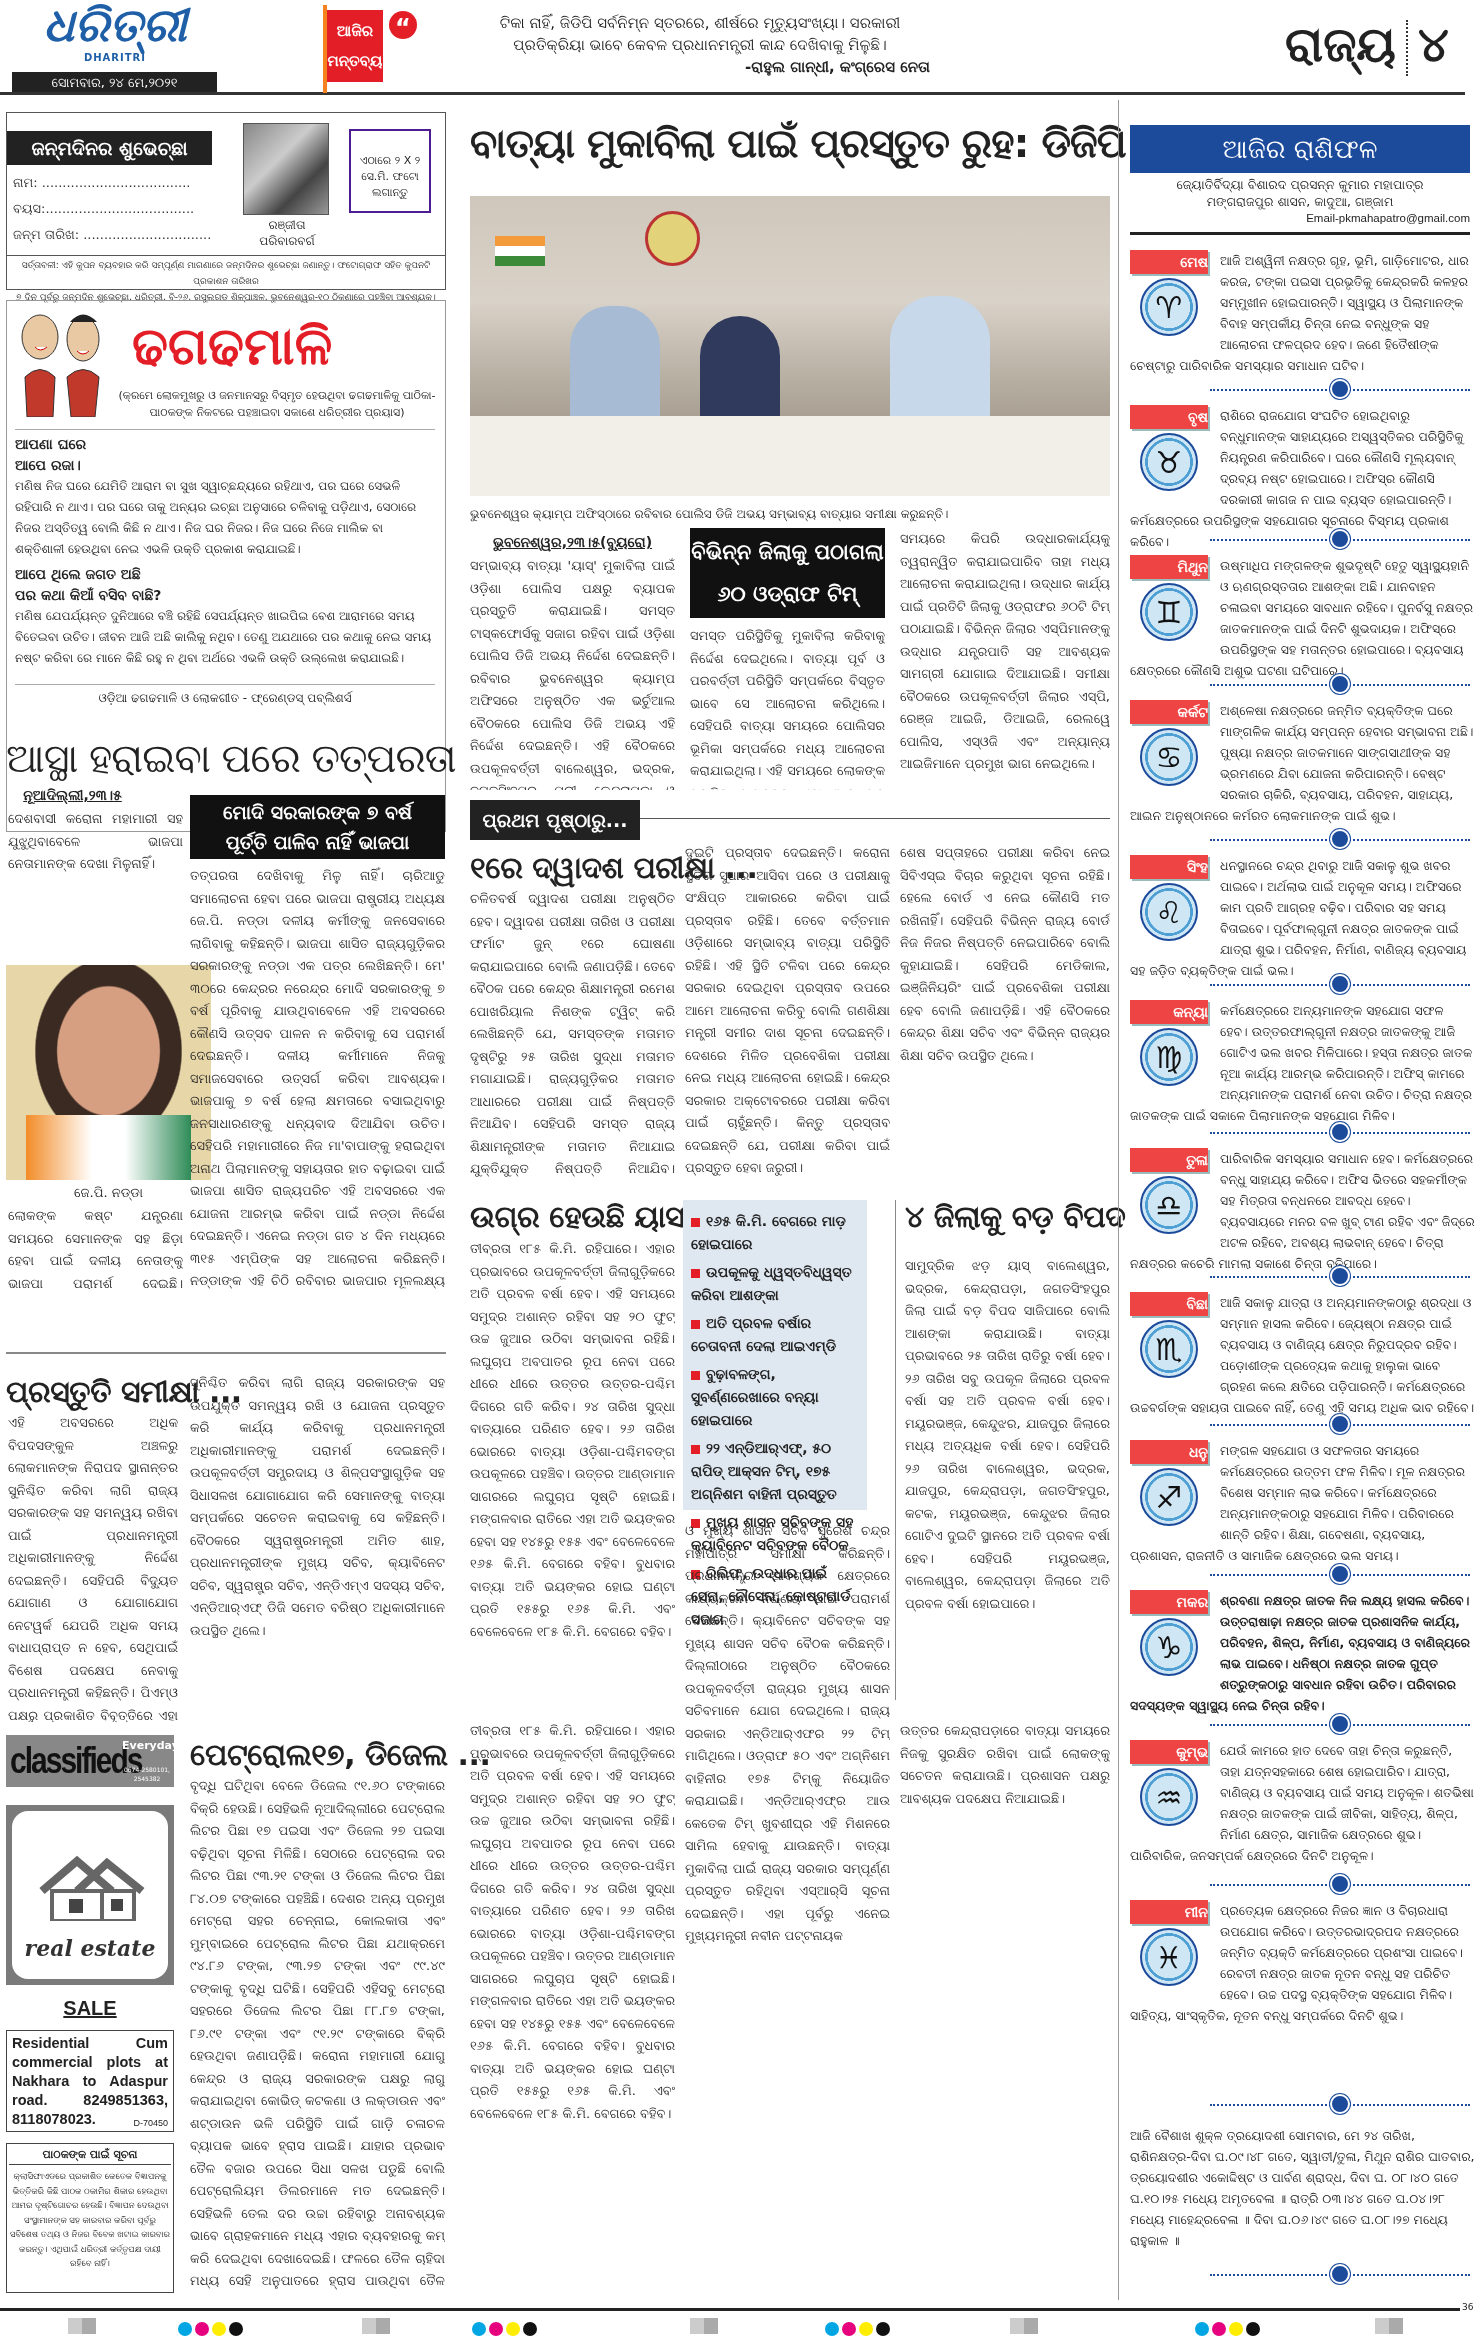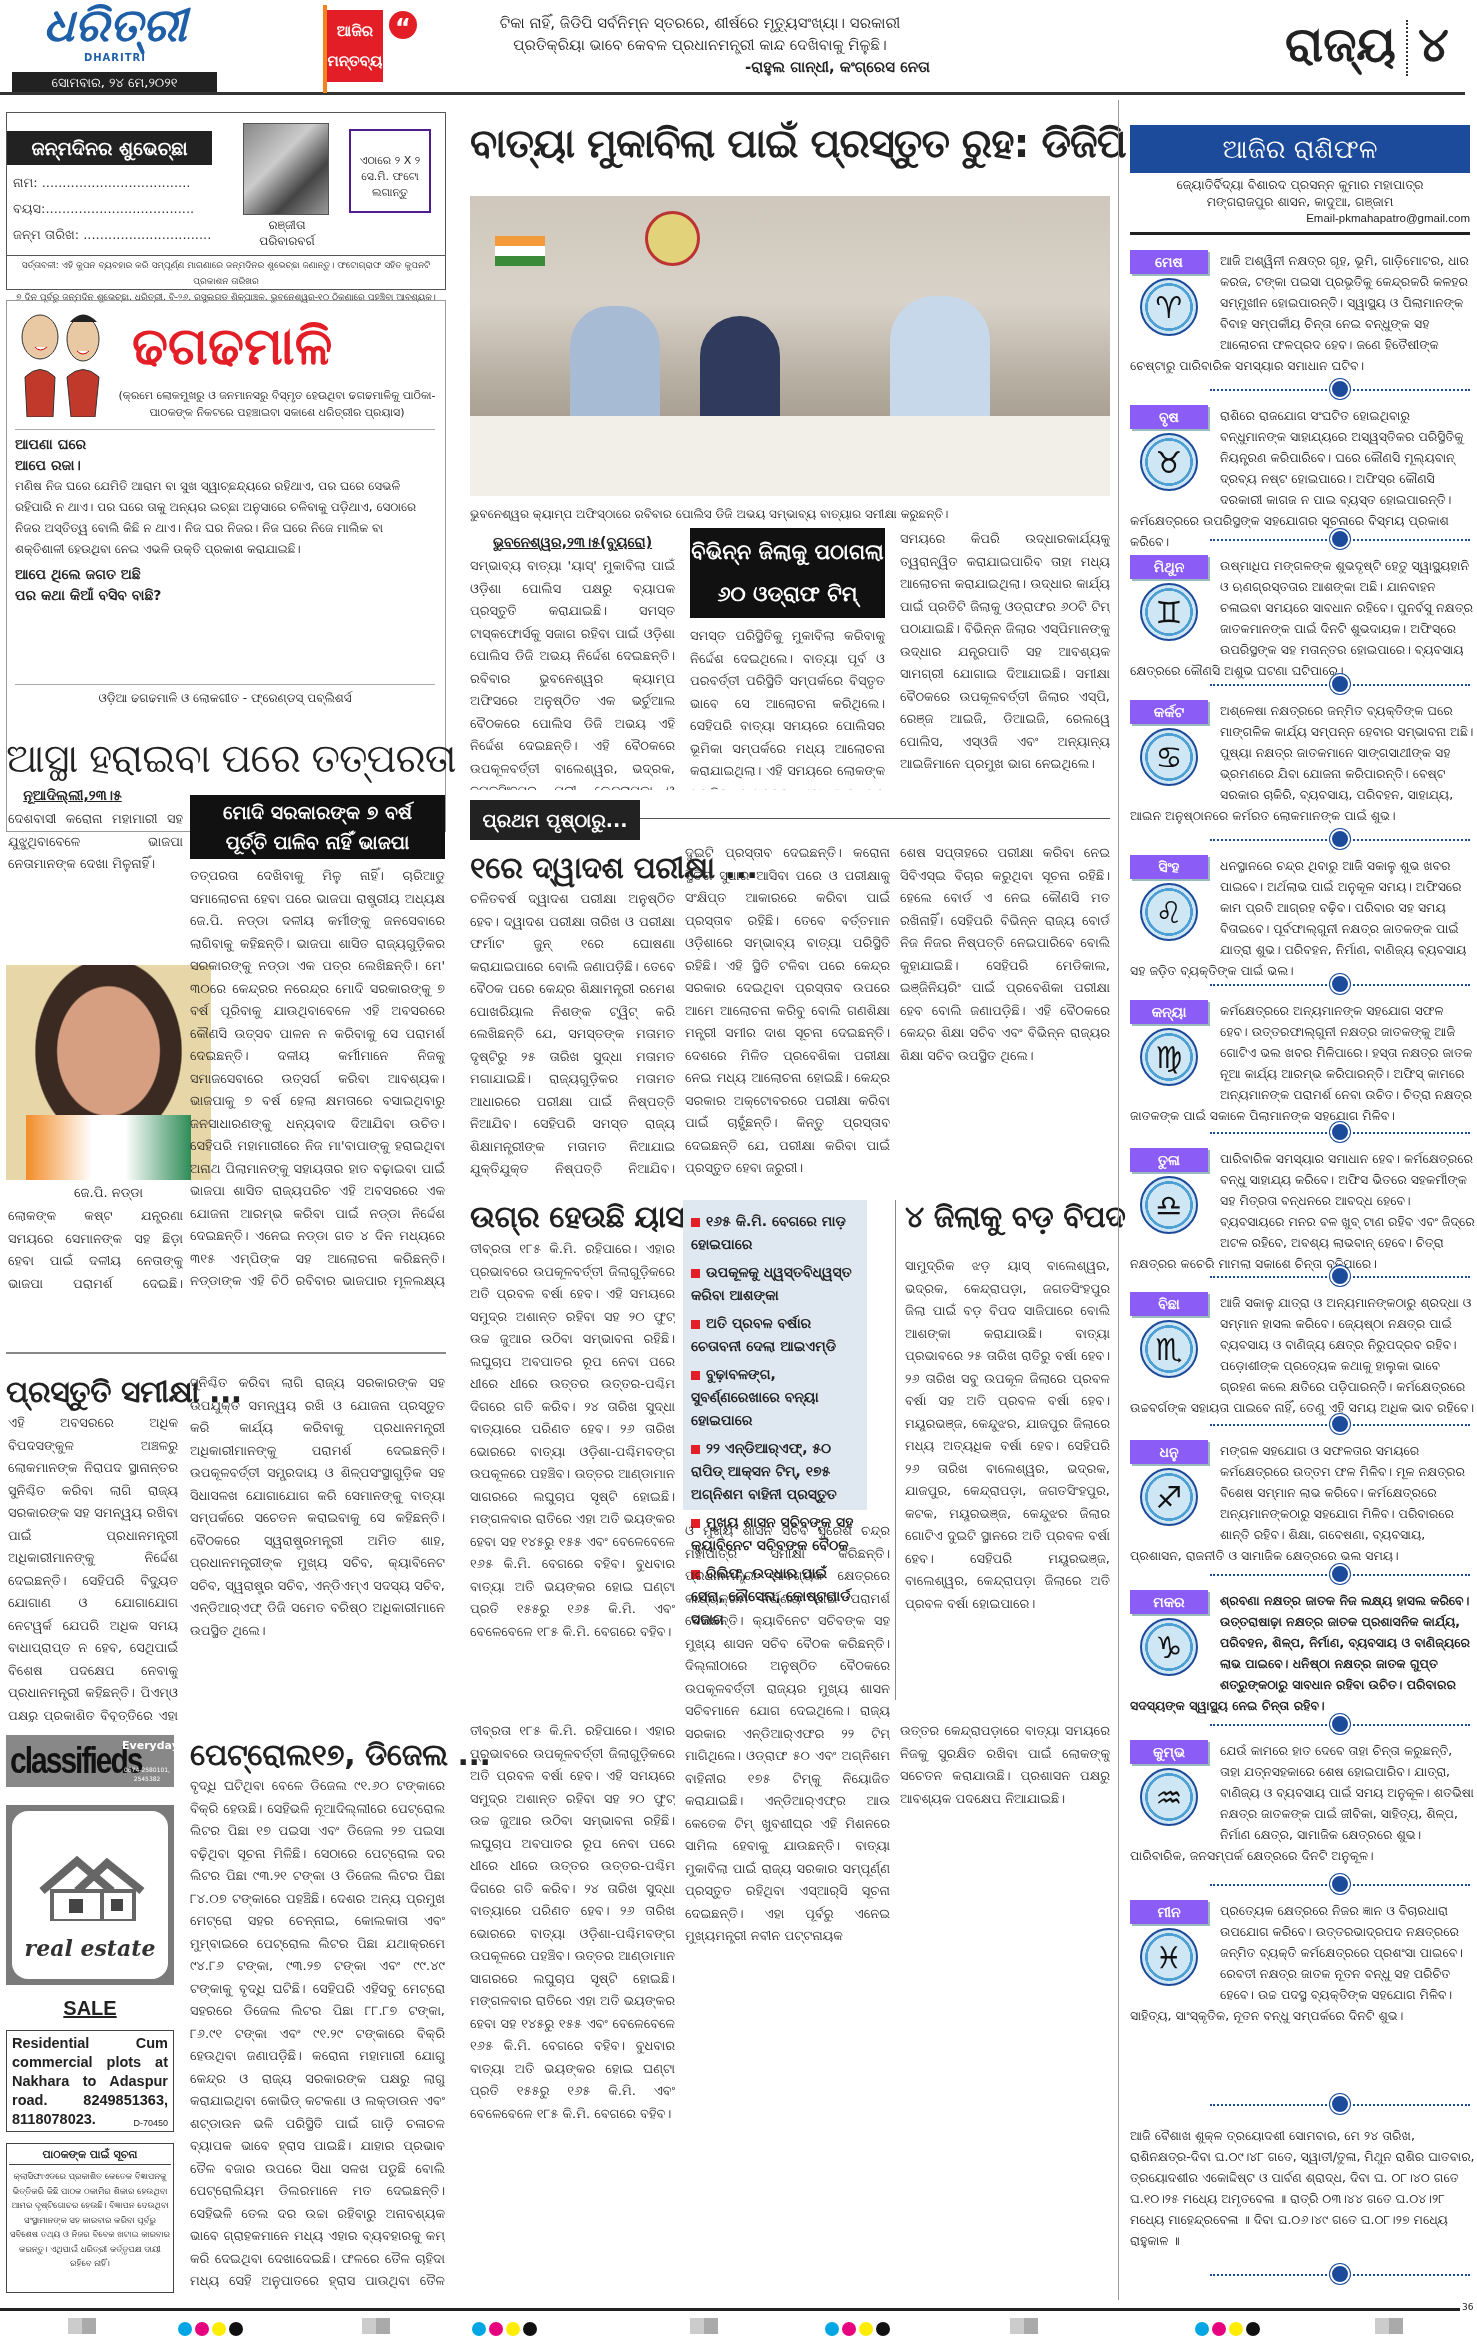--- a/index.html
+++ b/index.html
@@ -79,21 +79,21 @@
 #ad1{left:6px;top:2030px;width:168px;height:102px;border:1px solid #444;font-family:"Liberation Sans",sans-serif;font-weight:bold;font-size:14.5px;line-height:19px;padding:3px 5px;text-align:justify}
 #ad1 .code{font-size:9px;font-weight:normal;float:right;margin-top:4px}
 #notice{left:6px;top:2143px;width:168px;height:150px;border:1px solid #444;font-size:8.5px;line-height:14.5px;text-align:center;padding:2px}
 #notice .nt{font-weight:bold;font-size:11px;border-bottom:1px solid #444;margin-bottom:4px;line-height:18px}
 
 #rashi-head{left:1130px;top:125px;width:340px;height:48px;background:#1d4b9c;color:#fff;font-size:26px;text-align:center;line-height:48px}
 #rashi-by{left:1130px;top:176px;width:340px;text-align:center;font-size:12.5px;line-height:17px}
 #rashi-email{left:1130px;top:210px;width:340px;text-align:right;font-size:11.5px;font-family:"Liberation Sans",sans-serif}
 #rashi-rule{left:1130px;top:232px;width:340px;height:3px;border-top:2px solid #222;border-bottom:1px solid #222}
 .sign{position:absolute;left:1130px;width:345px}
-.sign .lbl{position:absolute;left:0;top:0;width:78px;height:24px;background:#8b5cf6;color:#fff;font-weight:bold;font-size:14px;text-align:center;line-height:24px;box-shadow:2px 2px 0 #9bb}
+.sign .lbl{position:absolute;left:0;top:0;width:78px;height:24px;background:#ef4444;color:#fff;font-weight:bold;font-size:14px;text-align:right;line-height:24px;box-shadow:2px 2px 0 #9bb}
 .sign .glyph{position:absolute;left:10px;top:28px;width:58px;height:58px;border-radius:50%;background:radial-gradient(circle,#cfe6f5 55%,#4ea0d4 56% 62%,#cfe6f5 63%);border:2px solid #1d4b9c;text-align:center;line-height:56px;font-size:30px;color:#111}
 .sign .txt{font-size:12.5px;line-height:21px;text-indent:92px;text-align:left}
 .sep-dot{position:absolute;left:1210px;width:260px;height:12px;border-top:2px dotted #1d4b9c;margin-top:6px}
 .sep-dot .ball{position:absolute;left:120px;top:-12px;width:20px;height:20px;border-radius:50%;background:#1d4b9c;border:2px solid #fff;box-shadow:0 0 0 1px #1d4b9c}
 #panjika{left:1130px;top:2125px;width:345px;font-size:12.5px;line-height:21px}
 #botline{left:0;top:2308px;width:1460px;height:3px;background:#222}
 #pageno{left:1462px;top:2301px;font-size:9px}
 .reg{position:absolute;top:2322px;display:flex;gap:3px}
 .reg span{display:inline-block;width:14px;height:14px;border-radius:50%}
 .gray{position:absolute;top:2318px;width:28px;height:16px;background:linear-gradient(90deg,#ccc 50%,#aaa 50%)}
@@ -152,20 +152,21 @@
     <path d="M52 70 Q68 55 84 70 L80 110 L56 110Z" fill="#c0392b" stroke="#333"></path>
     <path d="M20 40 Q25 46 32 40" stroke="#c00" fill="#fff"></path>
     <path d="M62 44 Q68 50 74 44" stroke="#c00" fill="#fff"></path>
   </svg>
   <div class="logo">ଢଗଢମାଳି</div>
   <div class="tag">(କ୍ରମେ ଲୋକମୁଖରୁ ଓ ଜନମାନସରୁ ବିସ୍ମୃତ ହେଉଥିବା ଢଗଢମାଳିକୁ ପାଠିକା-ପାଠକଙ୍କ ନିକଟରେ ପହଞ୍ଚାଇବା ସକାଶେ ଧରିତ୍ରୀର ପ୍ରୟାସ)</div>
   <div class="body">
     <h4><span>ଆପଣା ଘରେ</span><br><span>ଆପେ ରଜା।</span></h4>
     <p>ମଣିଷ ନିଜ ଘରେ ଯେମିତି ଆରାମ ବା ସୁଖ ସ୍ୱାଚ୍ଛନ୍ଦ୍ୟରେ ରହିଥାଏ, ପର ଘରେ ସେଭଳି ରହିପାରି ନ ଥାଏ। ପର ଘରେ ତାକୁ ଅନ୍ୟର ଇଚ୍ଛା ଅନୁସାରେ ଚଳିବାକୁ ପଡ଼ିଥାଏ, ସେଠାରେ ନିଜର ଅସ୍ତିତ୍ୱ ବୋଲି କିଛି ନ ଥାଏ। ନିଜ ଘର ନିଜର। ନିଜ ଘରେ ନିଜେ ମାଲିକ ବା ଶକ୍ତିଶାଳୀ ହେଉଥିବା ନେଇ ଏଭଳି ଉକ୍ତି ପ୍ରକାଶ କରାଯାଇଛି।</p>
     <h4><span>ଆପେ ଥିଲେ ଜଗତ ଅଛି</span><br><span>ପର କଥା କିଆଁ ବସିବ ବାଛି?</span></h4>
+    <p>ମଣିଷ ଯେପର୍ଯ୍ୟନ୍ତ ଦୁନିଆରେ ବଞ୍ଚି ରହିଛି ସେପର୍ଯ୍ୟନ୍ତ ଖାଇପିଇ ବେଶ ଆରାମରେ ସମୟ ବିତେଇବା ଉଚିତ। ଜୀବନ ଆଜି ଅଛି କାଲିକୁ ନଥିବ। ତେଣୁ ଅଯଥାରେ ପର କଥାକୁ ନେଇ ସମୟ ନଷ୍ଟ କରିବା ରେ ମାନେ କିଛି ରହୁ ନ ଥିବା ଅର୍ଥରେ ଏଭଳି ଉକ୍ତି ଉଲ୍ଲେଖ କରାଯାଇଛି।</p>
   </div>
   <div class="foot">ଓଡ଼ିଆ ଢଗଢମାଳି ଓ ଲୋକଗୀତ - ଫ୍ରେଣ୍ଡସ୍ ପବ୍ଲିଶର୍ସ</div>
 </div>
 
 <div class="abs" id="main-head">ବାତ୍ୟା ମୁକାବିଲା ପାଇଁ ପ୍ରସ୍ତୁତ ରୁହ: ଡିଜିପି</div>
 <div class="abs" id="main-photo">
   <div class="flag"></div>
   <div class="emb"></div>
   <div class="p1"></div>
   <div class="p2"></div>

